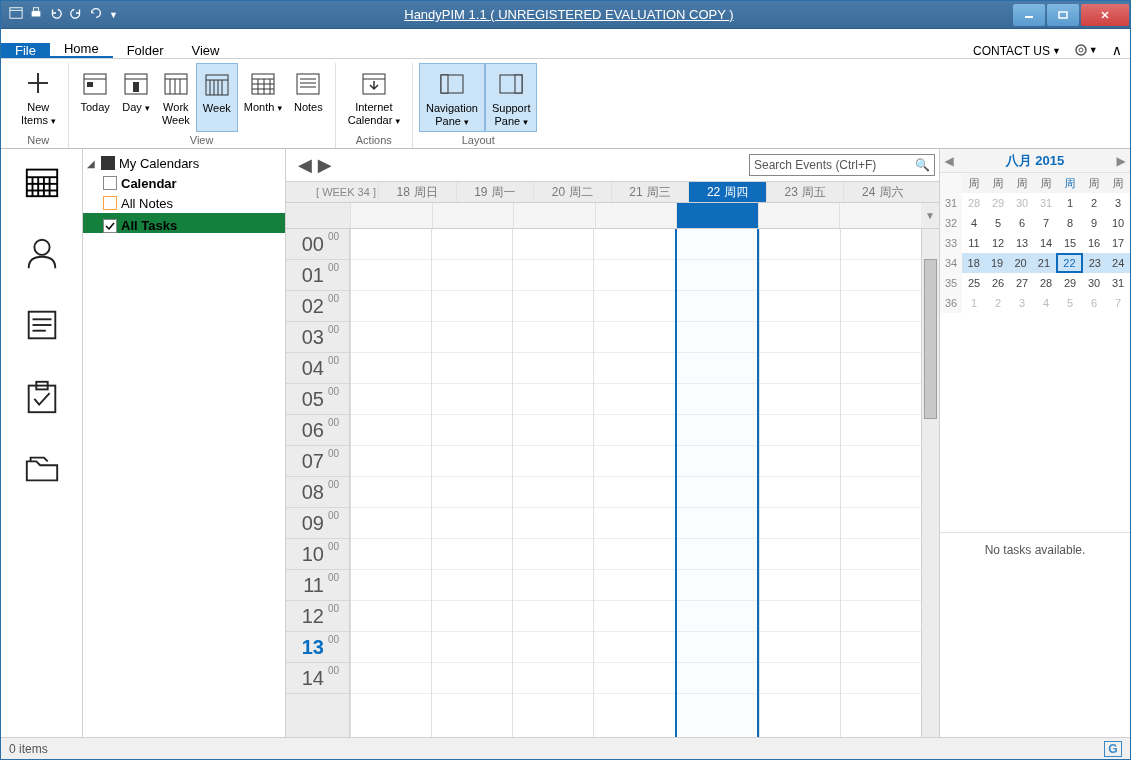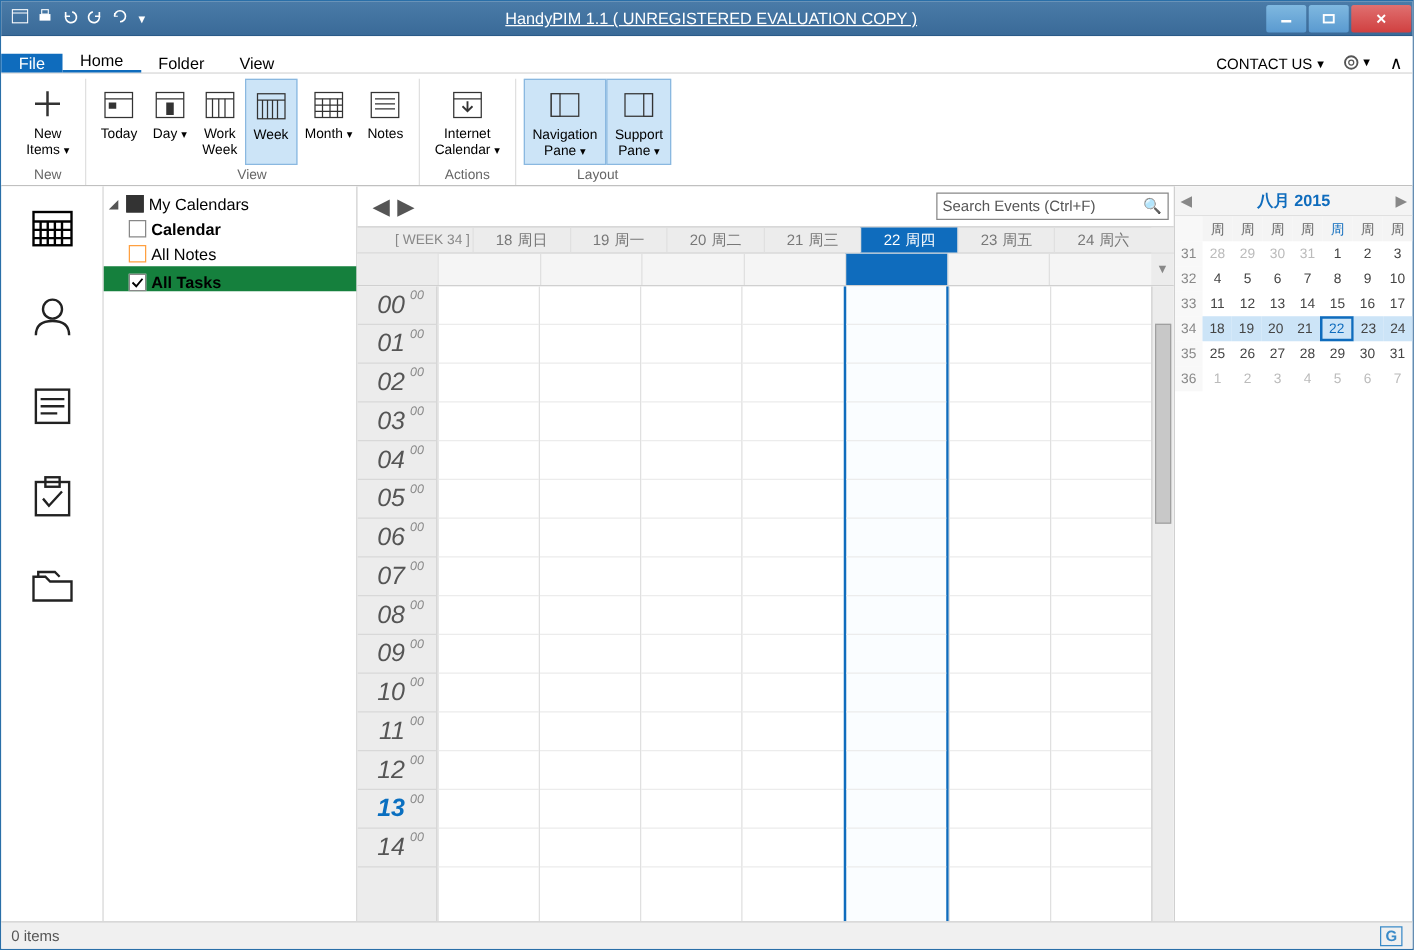--- a/index.html
+++ b/index.html
@@ -73,21 +73,21 @@
 .day-header.today { background:#0f6cbd; color:#fff;}
 .day-header .num { font-weight: normal;}
 .allday-row { height: 26px; display:flex; border-bottom:1px solid #d0d0d0; background:#f5f5f5;}
 .allday-spacer { width: 64px; background:#ececec;}
 .allday-cell { flex:1; border-left:1px solid #e0e0e0;}
 .allday-cell.today { background:#0f6cbd;}
 .allday-scroll { width: 18px; background:#ececec; display:flex; align-items:center; justify-content:center; font-size:10px; color:#888;}
 
 .time-grid { flex:1; display:flex; overflow:hidden;}
 .time-col { width: 64px; background:#ececec; border-right:1px solid #d0d0d0;}
-.time-slot { height:31px; border-bottom:1px solid #d8d8d8; position:relative; display:flex;font-style:italic;}
+.time-slot { height:31px; border-bottom:1px solid #d8d8d8; position:relative; display:flex;}
 .time-hour { width: 42px; text-align:right; font-size:20px; color:#555; padding-right:4px; line-height:31px;}
 .time-hour.current { color:#0a6fc0; font-weight:bold;}
 .time-min { font-size:10px; color:#888; padding-top:2px;}
 .grid-body { flex:1; display:flex; position:relative;}
 .grid-col { flex:1; border-left:1px solid #e0e0e0;}
 .grid-col.today { border-left:2px solid #0f6cbd; border-right:2px solid #0f6cbd; background:#fafdff;}
 .grid-row-line { height:31px; border-bottom:1px solid #ececec;}
 .vscroll { width: 18px; background:#ececec; border-left:1px solid #d0d0d0; position:relative;}
 .vscroll-thumb { position:absolute; top:30px; left:2px; right:2px; height:160px; background:#c8c8c8; border:1px solid #a0a0a0;}
 
@@ -710,20 +710,21 @@
             <div class="mini-cell other">1</div>
             <div class="mini-cell other">2</div>
             <div class="mini-cell other">3</div>
             <div class="mini-cell other">4</div>
             <div class="mini-cell other">5</div>
             <div class="mini-cell other">6</div>
             <div class="mini-cell other">7</div>
           </div>
         </div>
       <div class="right-spacer"></div>
+      <div class="right-msg2">No tasks available.</div>
       <div style="height:170px;"></div>
     </div>
   </div>
 
   <div class="statusbar">
     <span>0 items</span>
     <div class="spacer"></div>
     <div class="status-icon">G</div>
   </div>
 </div>

